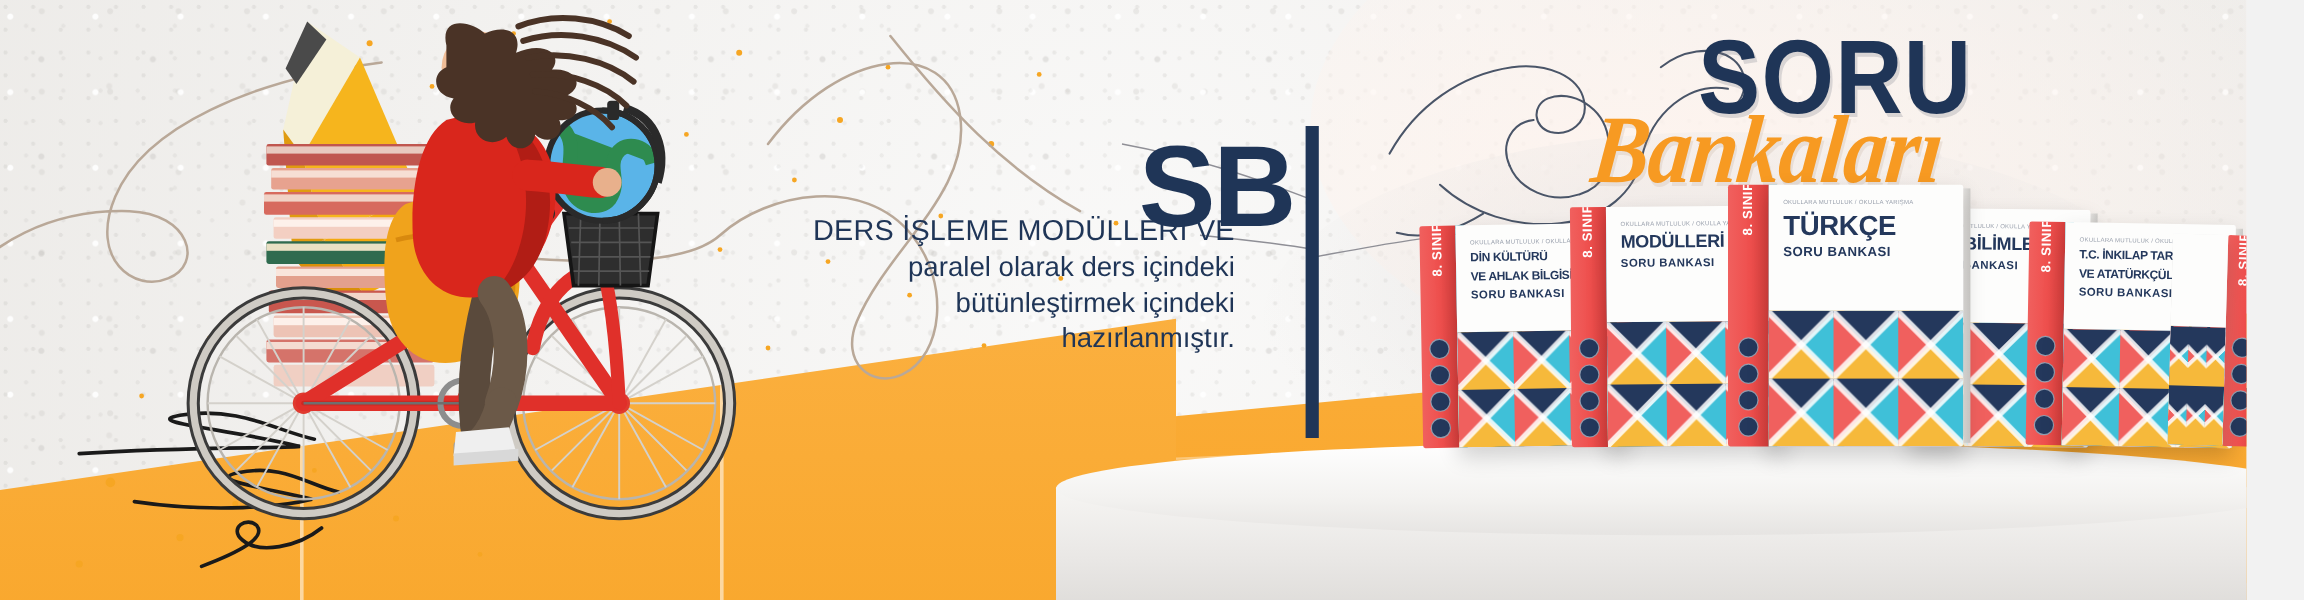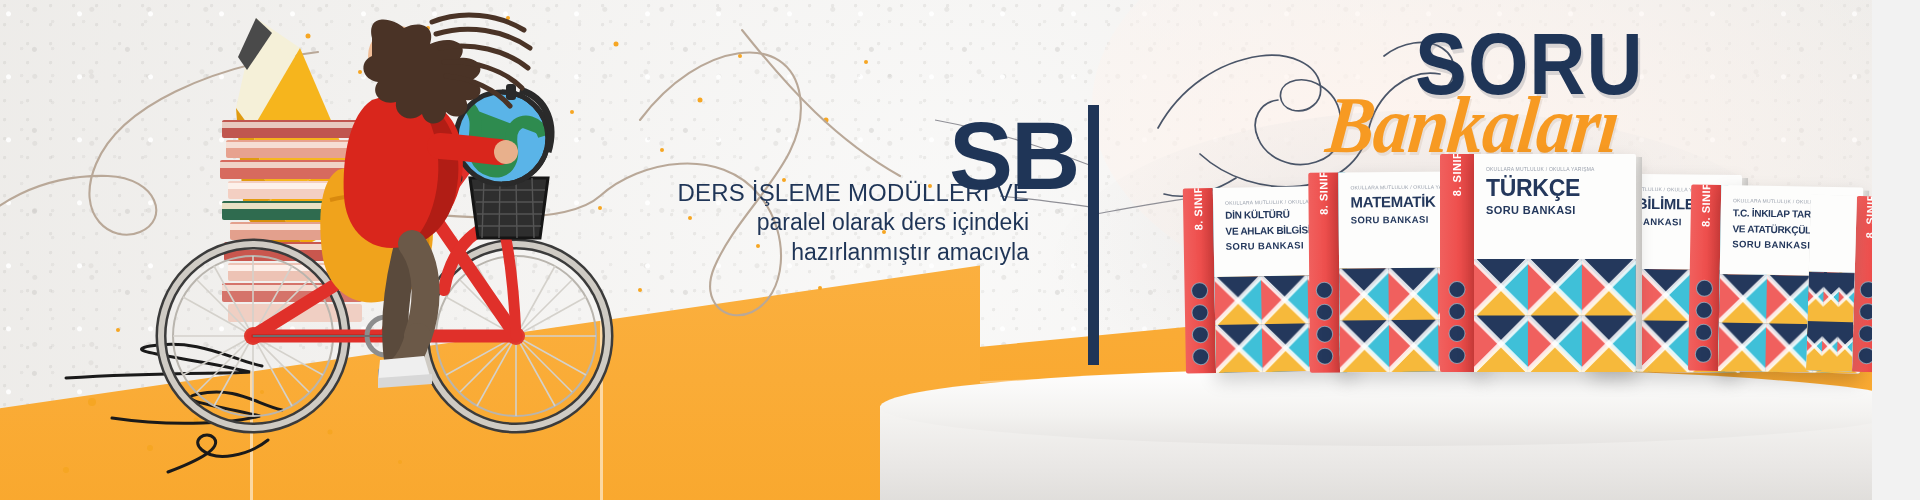--- a/index.html
+++ b/index.html
@@ -303,21 +303,22 @@
       <path d="M244 28 C 262 14, 286 10, 302 20 C 318 30, 318 54, 300 64"></path>
     </g>
   </svg>
 
   <div class="sb-logo">SB</div>
   <div class="sb-rule"></div>
 
   <div class="para">
     <div class="l1">DERS İŞLEME MODÜLLERİ VE</div>
     <div class="l3">paralel olarak ders içindeki</div>
-    <div class="l6">hazırlanmıştır amacıyla</div>
+    <div class="l6">bütünleştirmek içindeki</div>
+    <div class="l7">hazırlanmıştır.</div>
   </div>
 
   <div class="soru">SORU</div>
   <div class="bankalari">Bankaları</div>
 
   <div class="podium">
     <div class="podium-bottom"></div>
     <div class="podium-body"></div>
     <div class="podium-top"></div>
   </div>
@@ -352,21 +353,21 @@
         <div class="badges">
             <i></i>
             <i></i>
             <i></i>
             <i></i>
           </div>
       </div>
       <div class="blueband"></div>
       <div class="cover">
         <div class="credit">OKULLARA MUTLULUK / OKULLA YARIŞMA</div>
-        <div class="title">MATEMATİK</div>
+        <div class="title">MODÜLLERİ</div>
         <div class="subtitle">SORU BANKASI</div>
         <div class="art"></div>
       </div>
     </div>
 
     <div class="book" style="left:1440px; width:196px; height:218px; z-index:5;">
       <div class="edge"></div>
       <div class="spine" style="width:34px;">
         <div class="sinif">8. SINIF</div>
         <div class="badges">

